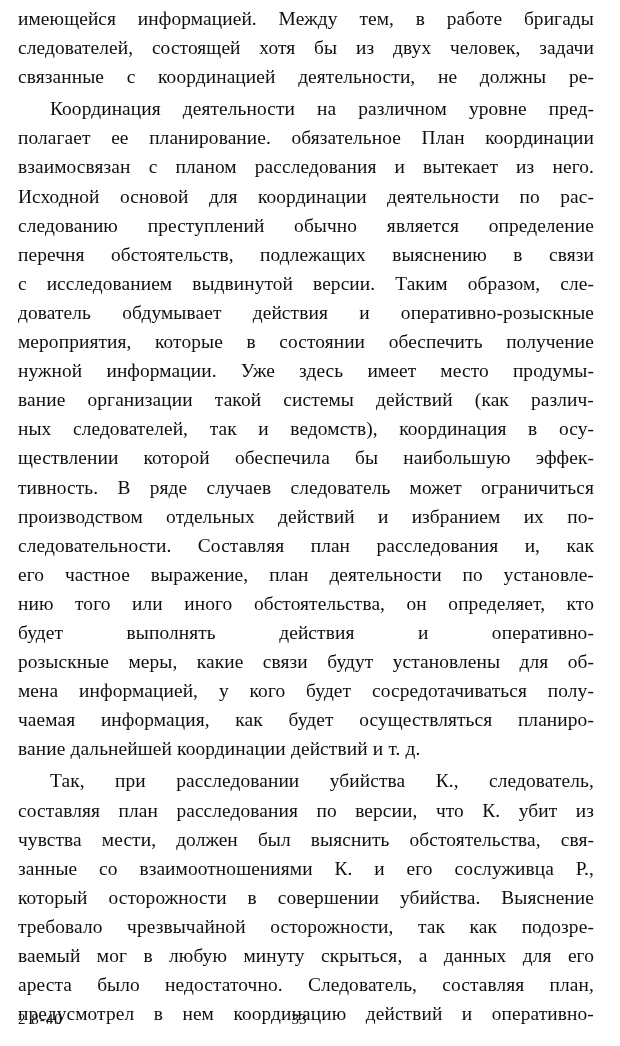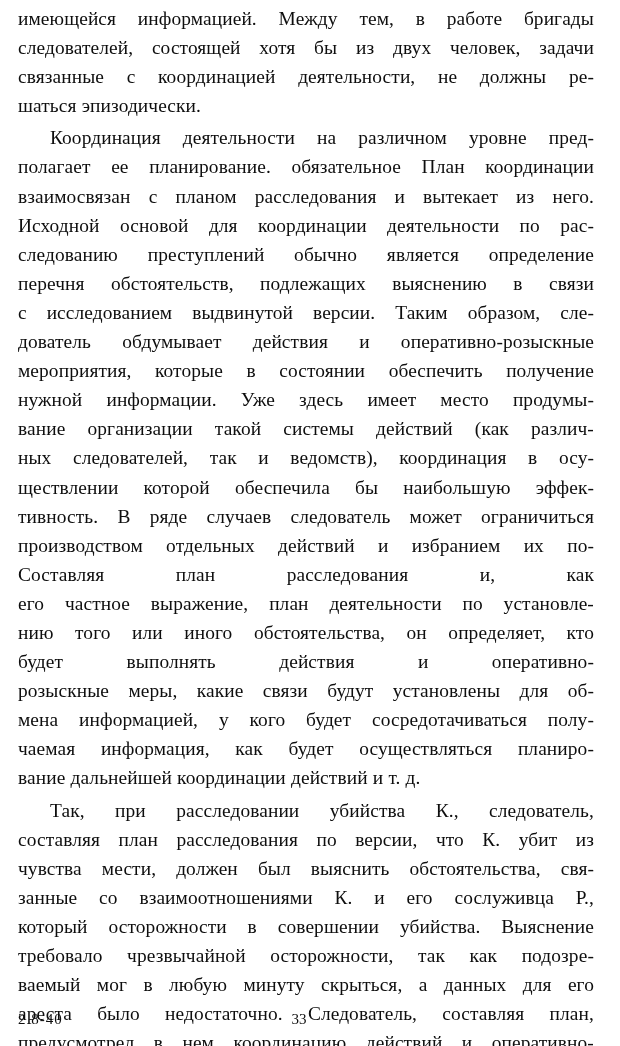--- a/index.html
+++ b/index.html
@@ -71,39 +71,38 @@
 </style>
 </head>
 <body>
 
 <div class="page">
   <div class="body-text" id="body-root">
       <p class="para">
         <span class="jline"><span>имеющейся</span><span>информацией.</span><span>Между</span><span>тем,</span><span>в</span><span>работе</span><span>бригады</span></span>
         <span class="jline"><span>следователей,</span><span>состоящей</span><span>хотя</span><span>бы</span><span>из</span><span>двух</span><span>человек,</span><span>задачи</span></span>
         <span class="jline"><span>связанные</span><span>с</span><span>координацией</span><span>деятельности,</span><span>не</span><span>должны</span><span>ре-</span></span>
-        <span class="lastline">шаться эпизодически.</span>
       </p>
       <p class="para">
         <span class="jline indent"><span>Координация</span><span>деятельности</span><span>на</span><span>различном</span><span>уровне</span><span>пред-</span></span>
         <span class="jline"><span>полагает</span><span>ее</span><span>планирование.</span><span>обязательное</span><span>План</span><span>координации</span></span>
         <span class="jline"><span>взаимосвязан</span><span>с</span><span>планом</span><span>расследования</span><span>и</span><span>вытекает</span><span>из</span><span>него.</span></span>
         <span class="jline"><span>Исходной</span><span>основой</span><span>для</span><span>координации</span><span>деятельности</span><span>по</span><span>рас-</span></span>
         <span class="jline"><span>следованию</span><span>преступлений</span><span>обычно</span><span>является</span><span>определение</span></span>
         <span class="jline"><span>перечня</span><span>обстоятельств,</span><span>подлежащих</span><span>выяснению</span><span>в</span><span>связи</span></span>
         <span class="jline"><span>с</span><span>исследованием</span><span>выдвинутой</span><span>версии.</span><span>Таким</span><span>образом,</span><span>сле-</span></span>
         <span class="jline"><span>дователь</span><span>обдумывает</span><span>действия</span><span>и</span><span>оперативно-розыскные</span></span>
         <span class="jline"><span>мероприятия,</span><span>которые</span><span>в</span><span>состоянии</span><span>обеспечить</span><span>получение</span></span>
         <span class="jline"><span>нужной</span><span>информации.</span><span>Уже</span><span>здесь</span><span>имеет</span><span>место</span><span>продумы-</span></span>
         <span class="jline"><span>вание</span><span>организации</span><span>такой</span><span>системы</span><span>действий</span><span>(как</span><span>различ-</span></span>
         <span class="jline"><span>ных</span><span>следователей,</span><span>так</span><span>и</span><span>ведомств),</span><span>координация</span><span>в</span><span>осу-</span></span>
         <span class="jline"><span>ществлении</span><span>которой</span><span>обеспечила</span><span>бы</span><span>наибольшую</span><span>эффек-</span></span>
         <span class="jline"><span>тивность.</span><span>В</span><span>ряде</span><span>случаев</span><span>следователь</span><span>может</span><span>ограничиться</span></span>
         <span class="jline"><span>производством</span><span>отдельных</span><span>действий</span><span>и</span><span>избранием</span><span>их</span><span>по-</span></span>
-        <span class="jline"><span>Составляя</span><span>план</span><span>расследования</span><span>и,</span><span>как</span></span>
+        <span class="jline"><span>следовательности.</span><span>Составляя</span><span>план</span><span>расследования</span><span>и,</span><span>как</span></span>
         <span class="jline"><span>его</span><span>частное</span><span>выражение,</span><span>план</span><span>деятельности</span><span>по</span><span>установле-</span></span>
         <span class="jline"><span>нию</span><span>того</span><span>или</span><span>иного</span><span>обстоятельства,</span><span>он</span><span>определяет,</span><span>кто</span></span>
         <span class="jline"><span>будет</span><span>выполнять</span><span>действия</span><span>и</span><span>оперативно-</span></span>
         <span class="jline"><span>розыскные</span><span>меры,</span><span>какие</span><span>связи</span><span>будут</span><span>установлены</span><span>для</span><span>об-</span></span>
         <span class="jline"><span>мена</span><span>информацией,</span><span>у</span><span>кого</span><span>будет</span><span>сосредотачиваться</span><span>полу-</span></span>
         <span class="jline"><span>чаемая</span><span>информация,</span><span>как</span><span>будет</span><span>осуществляться</span><span>планиро-</span></span>
         <span class="lastline">вание дальнейшей координации действий и т. д.</span>
       </p>
       <p class="para">
         <span class="jline indent"><span>Так,</span><span>при</span><span>расследовании</span><span>убийства</span><span>К.,</span><span>следователь,</span></span>

